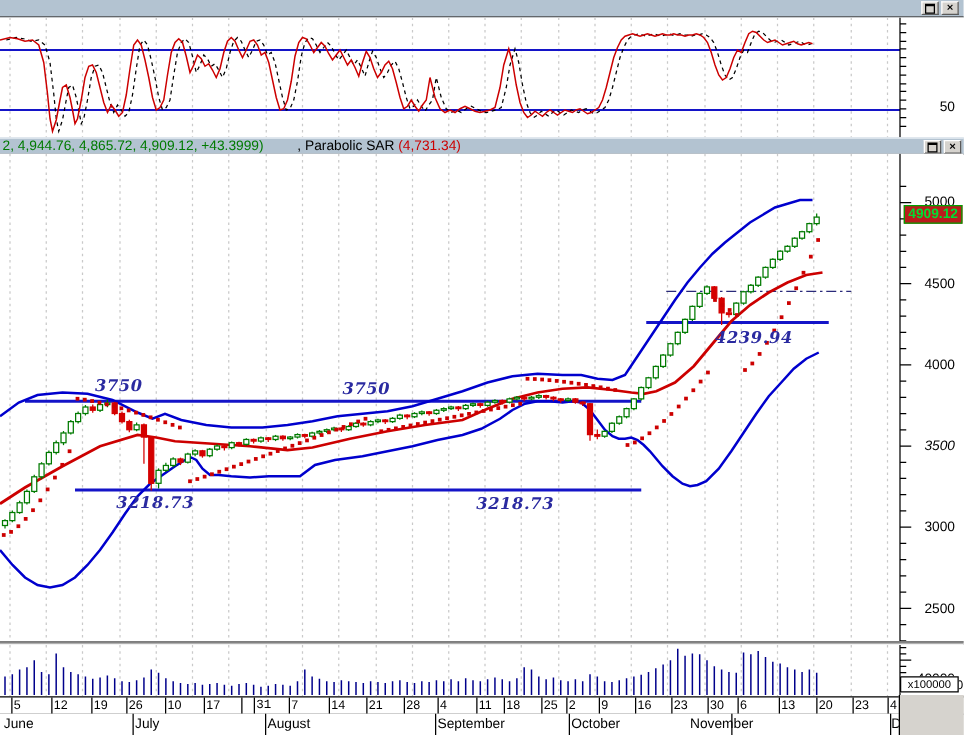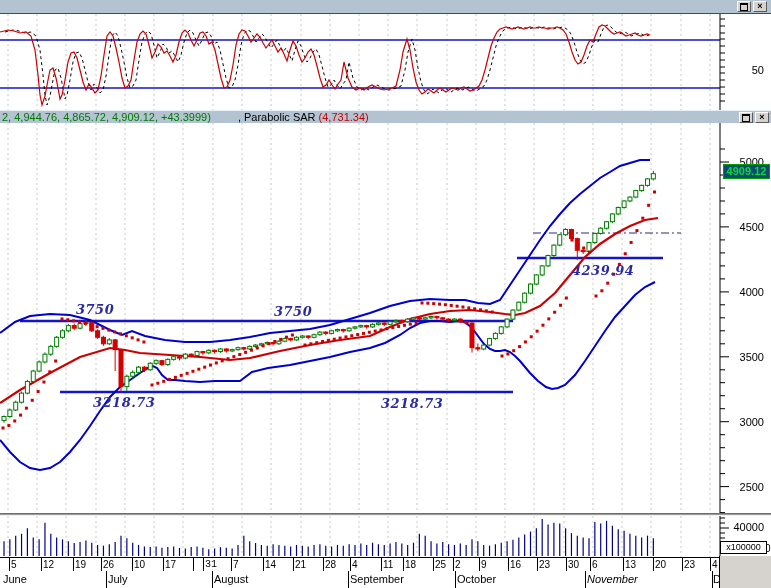--- a/index.html
+++ b/index.html
@@ -21,28 +21,28 @@
   
   .panel{position:absolute;left:0;width:771px;background:#fff;}
   .panel-osc{top:14px;height:96px;}
   .panel-main{top:123px;height:390px;}
   .panel-vol{top:516px;height:41px;}
   .divider{position:absolute;left:0;top:513px;width:771px;height:1px;
            background:#9a9a9a;border-top:1px solid #6e6e6e;border-bottom:1px solid #f2f2f2;}
   svg{position:absolute;left:0;top:0;display:block;}
   
   .axis-text{position:absolute;font-size:11px;color:#000;}
-  .r-align{width:40px;text-align:right;}
+  .r-align{width:40px;text-align:right;margin-top:16px;}
   .osc-50{top:50px;left:724px;}
   .vol-40000{top:5px;left:724px;}
   .vol-zero{top:27px;left:765px;font-size:10px;}
   .mult-box{position:absolute;left:720px;top:25px;width:45px;height:11px;background:#fff;
             border:1px solid #000;font-size:9px;line-height:11px;text-align:center;color:#000;}
   .price-label{position:absolute;left:724px;width:40px;text-align:right;font-size:11px;color:#000;}
-  .price-tag{position:absolute;left:723px;top:41px;width:45px;height:13px;background:#0c4a6e;
+  .price-tag{position:absolute;left:723px;top:41px;width:45px;height:13px;background:#b91c1c;
              border:1px solid #00a000;color:#00dd33;font-size:11px;line-height:13px;
              text-align:center;font-weight:bold;}
   .annot{position:absolute;color:#2a2aa0;font-family:"DejaVu Serif",serif;
          font-style:italic;font-weight:bold;font-size:13px;letter-spacing:0.5px;white-space:nowrap;}
   
   .axis-days{position:absolute;left:0;top:557px;width:771px;height:13px;background:#fff;
              border-top:1px solid #000;border-bottom:1px solid #000;box-sizing:content-box;}
   .axis-months{position:absolute;left:0;top:571px;width:771px;height:17px;background:#fff;}
   .day-sep{position:absolute;top:0;width:1px;height:13px;background:#000;}
   .day-lab{position:absolute;top:1px;font-size:10px;color:#000;}
@@ -528,21 +528,21 @@
           <line x1="720" y1="350.6" x2="725" y2="350.6" stroke="#000" stroke-width="1"></line>
           <line x1="720" y1="363.6" x2="729" y2="363.6" stroke="#000" stroke-width="1"></line>
           <line x1="720" y1="376.6" x2="725" y2="376.6" stroke="#000" stroke-width="1"></line>
           <line x1="720" y1="389.6" x2="725" y2="389.6" stroke="#000" stroke-width="1"></line>
         </g>
       </svg>
     <div id="priceLabels">
         <div class="price-label" style="top: 33px;">5000</div>
         <div class="price-label" style="top: 97.925px;">4500</div>
         <div class="price-label" style="top: 162.85px;">4000</div>
-        <div class="price-label" style="top: 227.775px;">3500</div>
+        <div class="price-label" style="top: 227.775px; font-style: italic;">3500</div>
         <div class="price-label" style="top: 292.7px;">3000</div>
         <div class="price-label" style="top: 357.625px;">2500</div>
       </div>
     <div id="annots">
         <div class="annot" style="left: 76px; top: 179px;">3750</div>
         <div class="annot" style="left: 274px; top: 181px;">3750</div>
         <div class="annot" style="left: 93px; top: 272px;">3218.73</div>
         <div class="annot" style="left: 381px; top: 273px;">3218.73</div>
         <div class="annot" style="left: 572px; top: 140px;">4239.94</div>
       </div>
@@ -769,18 +769,18 @@
       <div class="month-sep" style="left: 212px;"></div>
       <div class="month-sep" style="left: 348px;"></div>
       <div class="month-sep" style="left: 455px;"></div>
       <div class="month-sep" style="left: 585px;"></div>
       <div class="month-sep" style="left: 712px;"></div>
       <div class="month-lab" style="left: 3px;">June</div>
       <div class="month-lab" style="left: 108px;">July</div>
       <div class="month-lab" style="left: 214px;">August</div>
       <div class="month-lab" style="left: 350px;">September</div>
       <div class="month-lab" style="left: 457px;">October</div>
-      <div class="month-lab" style="left: 587px; font-style: italic;">November</div>
+      <div class="month-lab" style="left: 552px;">November</div>
       <div class="month-lab" style="left: 713px;">D</div>
     </div>
   <div class="dead-zone"></div>
 
 </div>
 
 </body></html>

